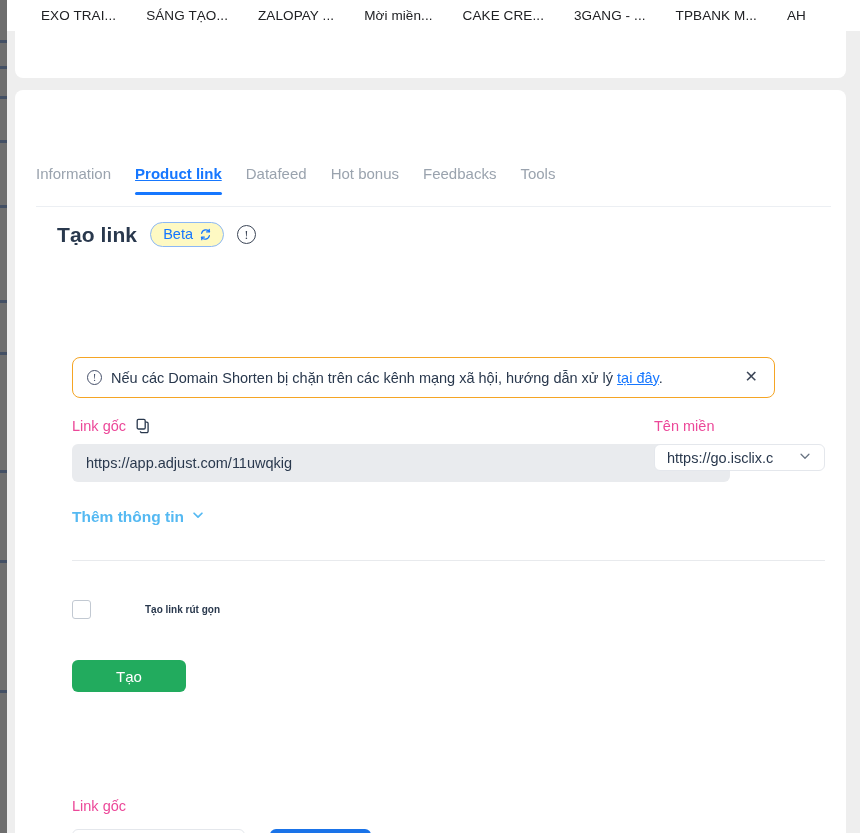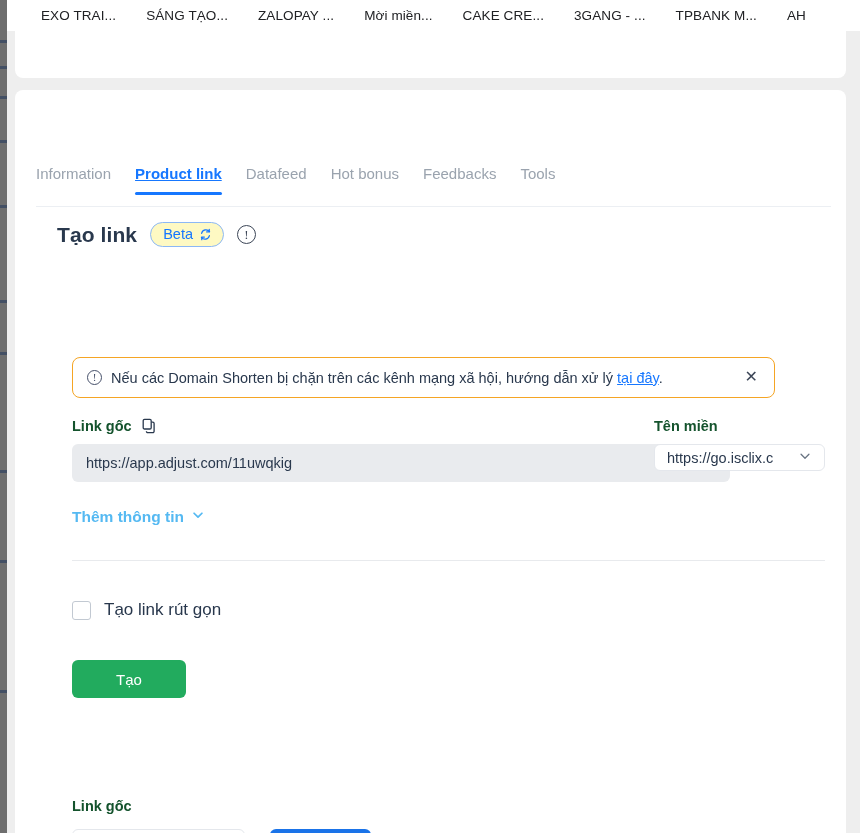--- a/index.html
+++ b/index.html
@@ -211,22 +211,22 @@
     color: #3c4657;
     cursor: pointer;
     line-height: 1;
     padding: 2px 2px 4px 2px;
     font-family: "Liberation Sans", sans-serif;
   }
 
   
   .field-label {
     font-size: 14.5px;
-    font-weight: bold;
-    color: #14532d;
+    font-weight: normal;
+    color: #ec4899;
   }
   #orig-link-group {
     position: absolute;
     left: 57px; top: 328px;
     width: 558px;
   }
   #orig-link-label-row {
     display: flex;
     align-items: center;
     gap: 9px;
@@ -308,31 +308,32 @@
   }
   #shorten-checkbox {
     width: 19px; height: 19px;
     border: 1px solid #c2c9d2;
     border-radius: 3px;
     background: #ffffff;
     box-sizing: border-box;
     flex: 0 0 auto;
   }
   #shorten-label {
-    font-size: 17px;
-    font-weight: normal;
-    color: #29384d;
+    font-size: 10px;
+    font-weight: bold;
+    color: #29384d;
+    margin-left: 41px;
   }
 
   
   #create-button {
     position: absolute;
     left: 57px; top: 570px;
     width: 114px;
-    height: 38px;
+    height: 32px;
     background: #22ab5e;
     color: #ffffff;
     border: none;
     border-radius: 6px;
     font-size: 15px;
     font-family: "Liberation Sans", sans-serif;
     cursor: pointer;
   }
 
   

